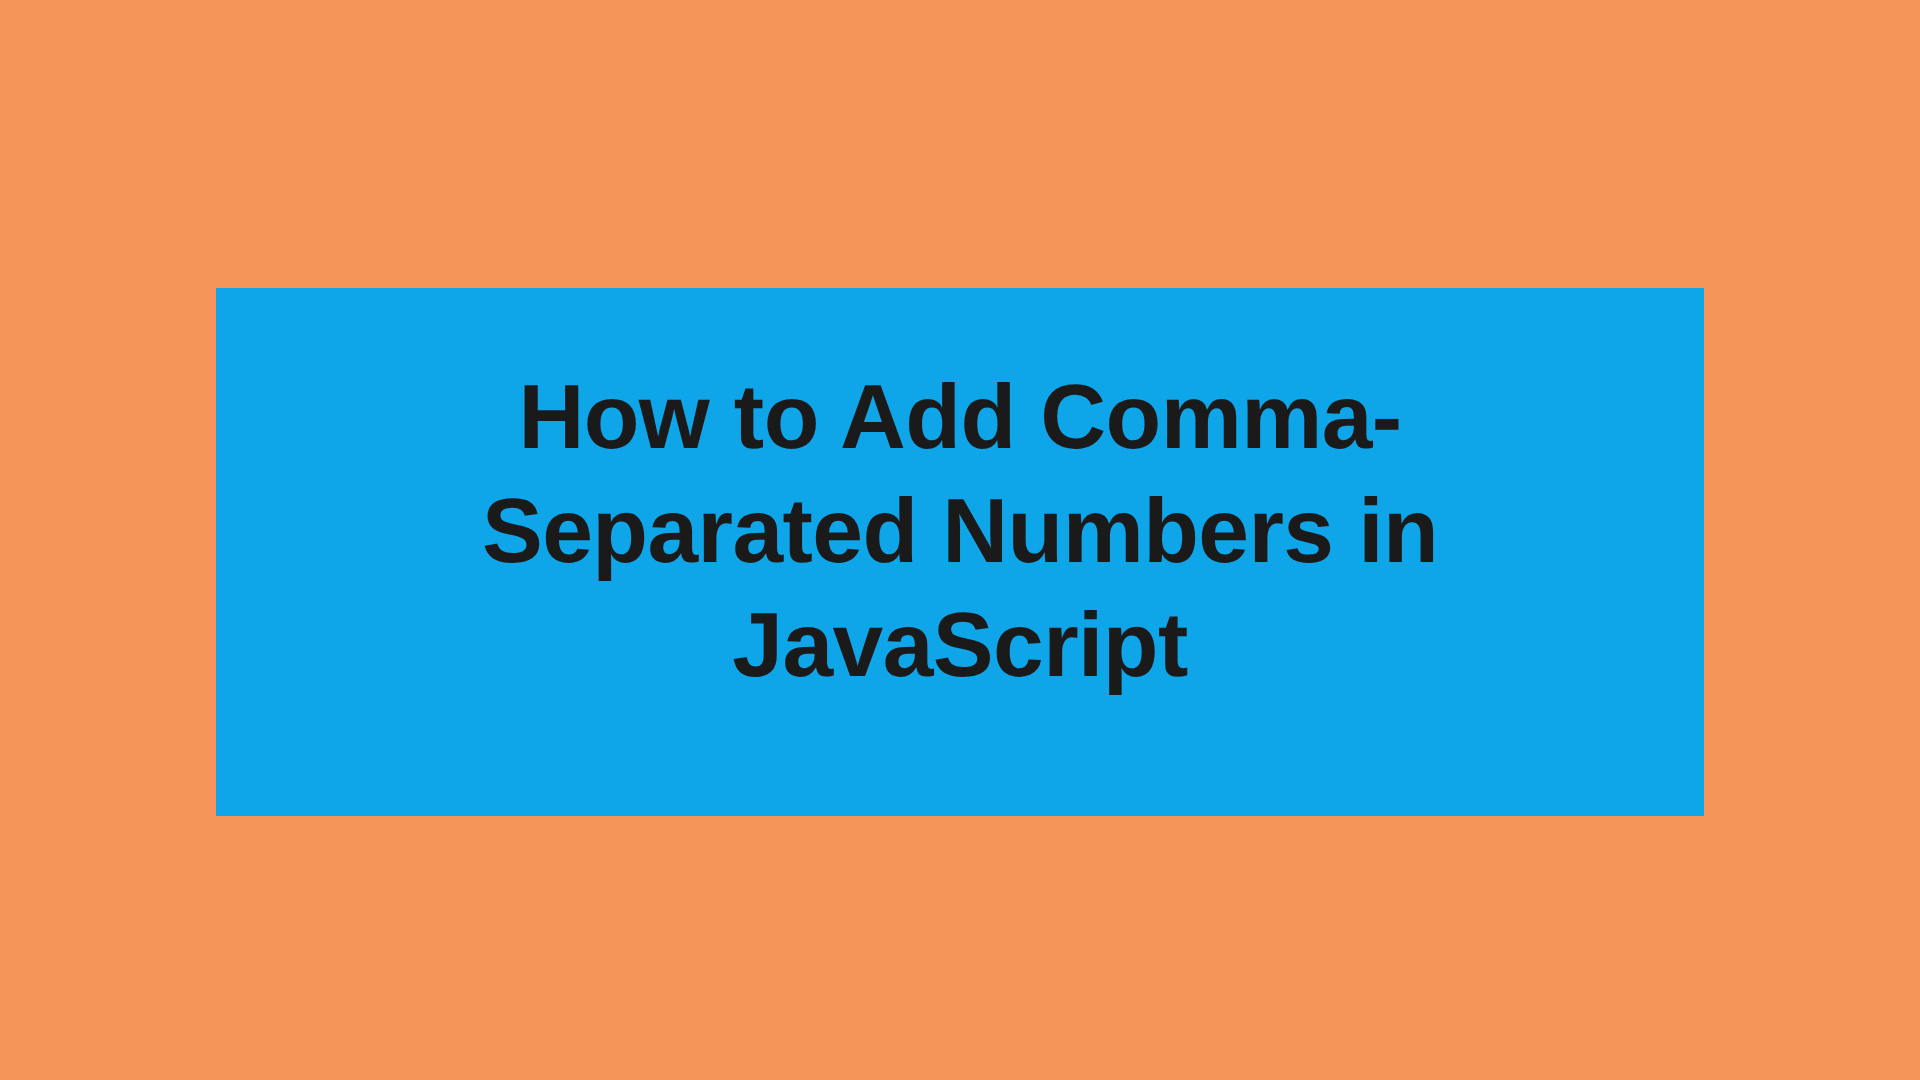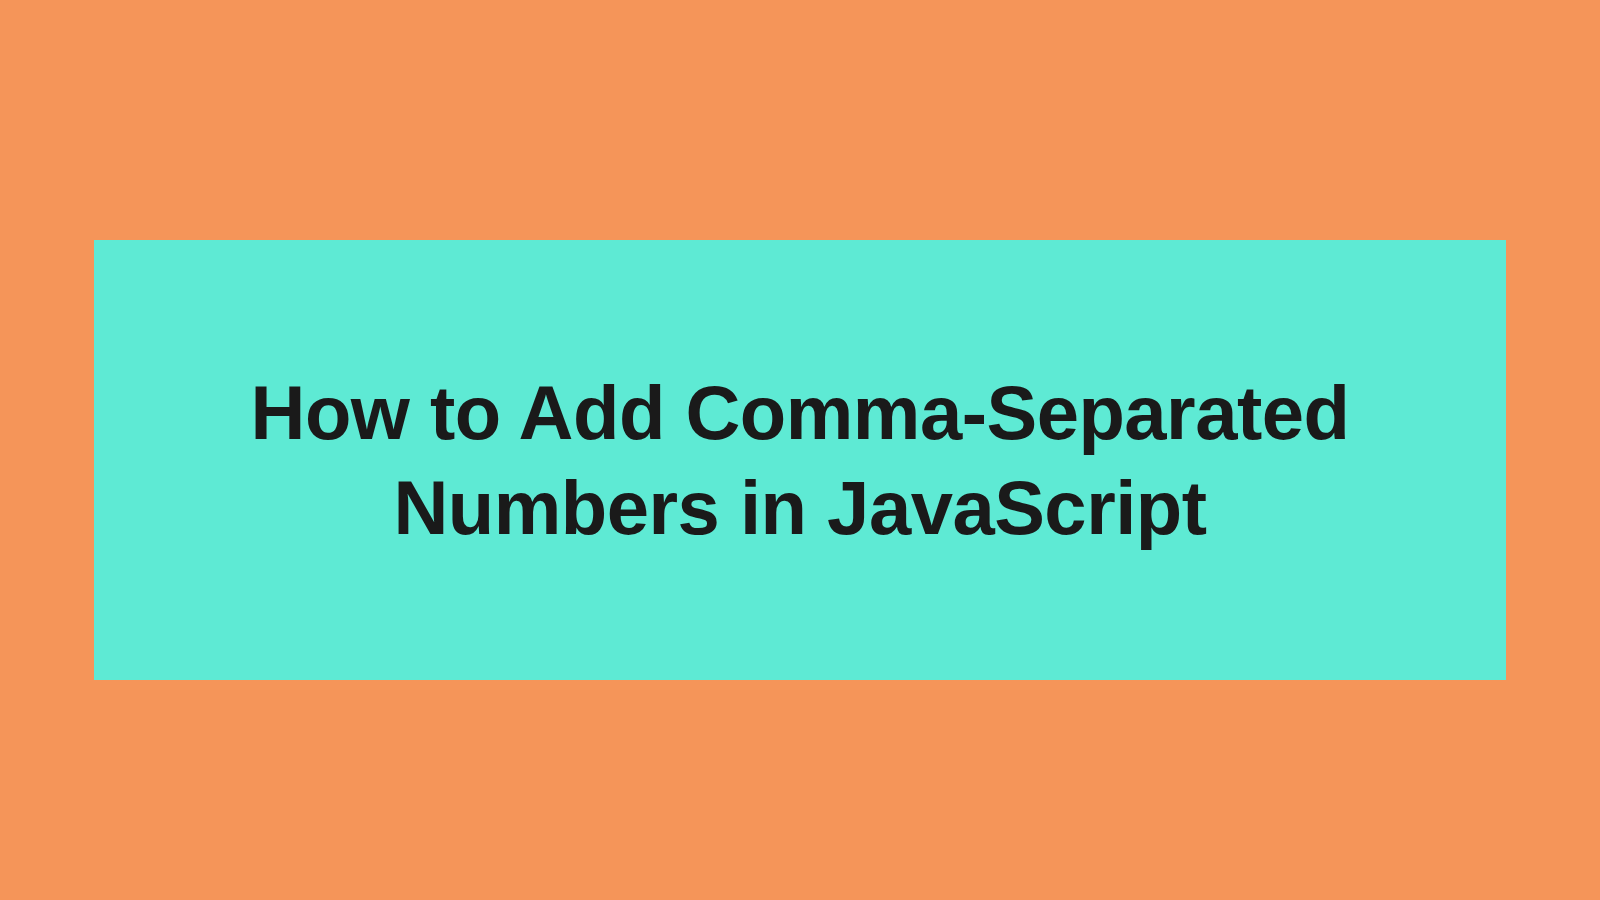--- a/index.html
+++ b/index.html
@@ -10,25 +10,24 @@
     body {
       width: 1600px;
       height: 900px;
       background-color: #f59559;
       display: flex;
       align-items: center;
       justify-content: center;
       font-family: 'Arial', 'Helvetica', sans-serif;
     }
     .card {
-      background-color: #5eead4;
-      width: 1412px;
+      background-color: #0ea5e9;
+      width: 1240px;
       height: 440px;
       display: flex;
-      align-items: center;
       justify-content: center;
       padding: 60px 80px;
       margin-top: 20px;
     }
     .title {
       font-size: 76px;
       font-weight: 900;
       color: #1a1a1a;
       text-align: center;
       line-height: 1.25;

